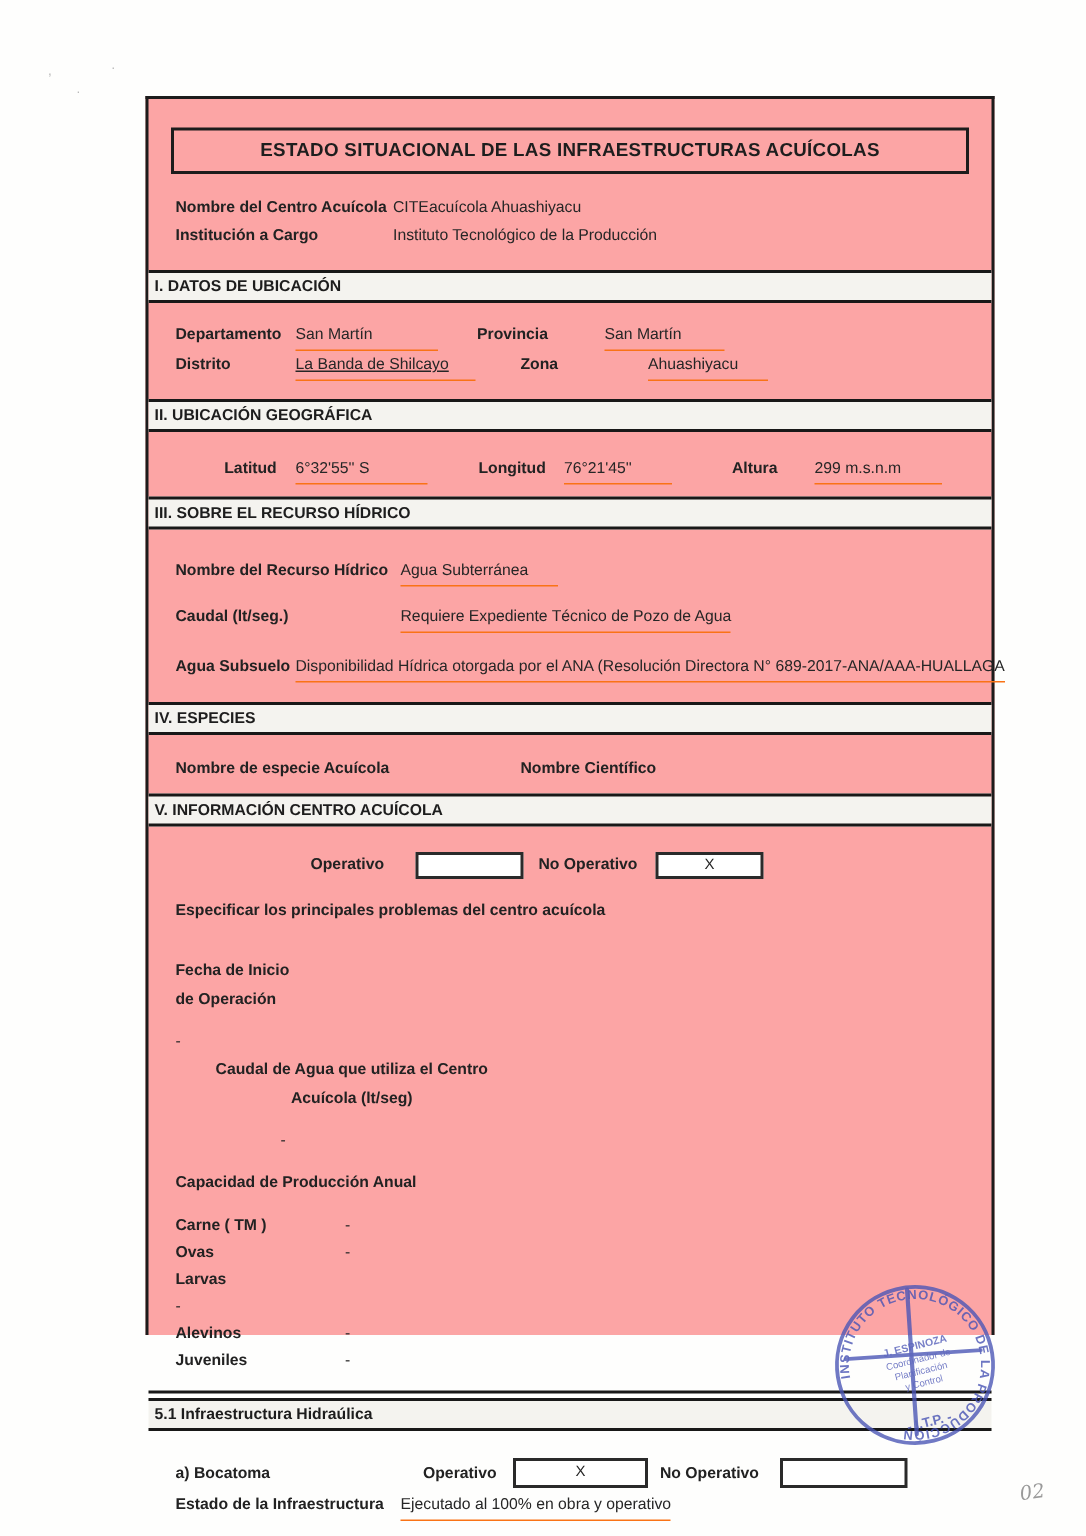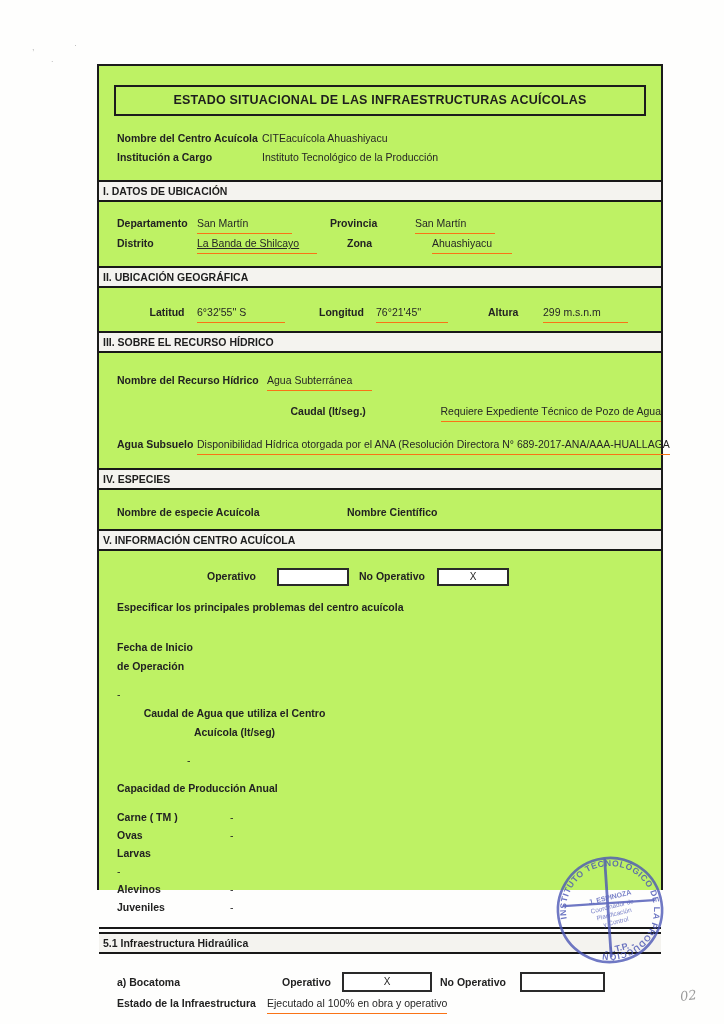--- a/index.html
+++ b/index.html
@@ -11,21 +11,21 @@
     font-family:"Liberation Sans", sans-serif;
     color:#262626;
     overflow:hidden;
   }
   .pencil-mark { position:absolute; color:#b9b9b9; font-size:9px; }
 
   
   .form {
     position:absolute; left:97px; top:64px; width:566px; height:826px;
     border:2px solid #1c1c1c; border-bottom:none;
-    background:#bef264;
+    background:#fca5a5;
   }
   .title-box {
     margin:19px 15px 0 15px;
     border:2px solid #1c1c1c;
     text-align:center;
     padding:6px 0 7px 0;
     font-weight:bold; font-size:12.5px; letter-spacing:0.2px; color:#1e1e1e;
   }
   .b  { font-weight:bold; color:#222; }
   .u  { border-bottom:1px solid #f97316; }
@@ -83,21 +83,21 @@
       <span class="b" style="width:145px;">Institución a Cargo</span>
       <span>Instituto Tecnológico de la Producción</span>
     </div>
   </div>
 
   <div class="band" style="margin-top:13px;">I. DATOS DE UBICACIÓN</div>
   <div style="margin-top:12px;">
     <div class="row">
       <span class="b" style="width:80px;">Departamento</span>
       <span class="u" style="min-width:95px;">San Martín</span>
-      <span class="b" style="margin-left:38px; width:85px;">Provincia</span>
+      <span class="b" style="margin-left:26px; width:85px;">Provincia</span>
       <span class="u" style="min-width:80px;">San Martín</span>
     </div>
     <div class="row">
       <span class="b" style="width:80px;">Distrito</span>
       <span class="u" style="min-width:120px;text-decoration:underline;">La Banda de Shilcayo</span>
       <span class="b" style="margin-left:30px; width:85px;">Zona</span>
       <span class="u" style="min-width:80px;">Ahuashiyacu</span>
     </div>
   </div>
 
@@ -110,21 +110,21 @@
     <span class="b" style="margin-left:40px; width:55px;">Altura</span>
     <span class="u" style="min-width:85px;">299 m.s.n.m</span>
   </div>
 
   <div class="band" style="margin-top:8px;">III. SOBRE EL RECURSO HÍDRICO</div>
   <div>
     <div class="row" style="margin-top:18px;">
       <span class="b" style="width:150px;">Nombre del Recurso Hídrico</span>
       <span class="u" style="min-width:105px;">Agua Subterránea</span>
     </div>
-    <div class="row" style="margin-top:11px;justify-content:flex-end;">
+    <div class="row" style="margin-top:11px;">
       <span class="b" style="width:150px;">Caudal (lt/seg.)</span>
       <span class="u">Requiere Expediente Técnico de Pozo de Agua</span>
     </div>
     <div class="row" style="margin-top:13px;">
       <span class="b" style="width:80px; flex:none;">Agua Subsuelo</span>
       <span class="u" style="white-space:nowrap;">Disponibilidad Hídrica otorgada por el ANA (Resolución Directora N° 689-2017-ANA/AAA-HUALLAGA</span>
     </div>
   </div>
 
   <div class="band" style="margin-top:13px;">IV. ESPECIES</div>

